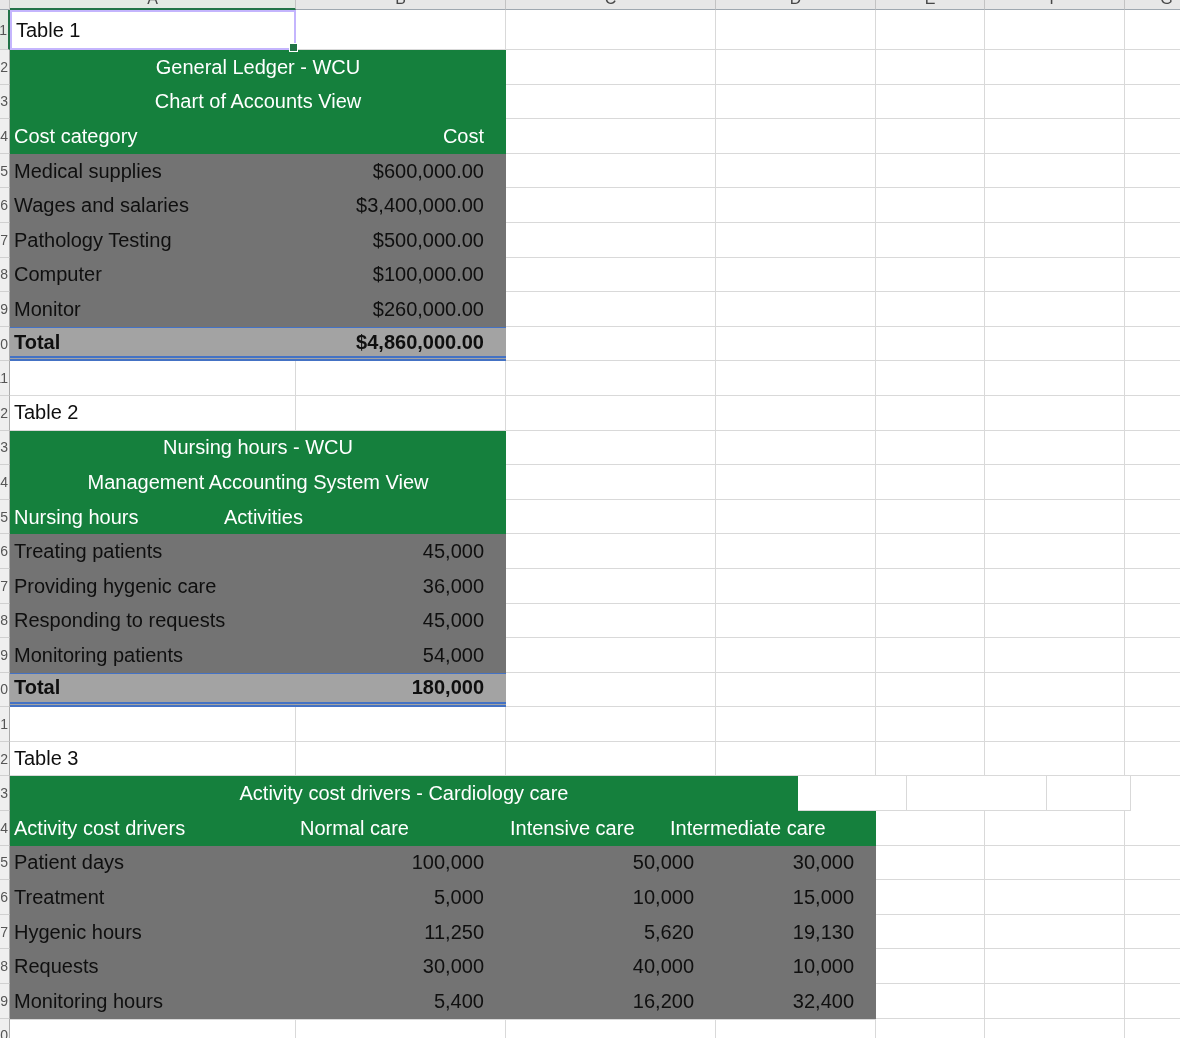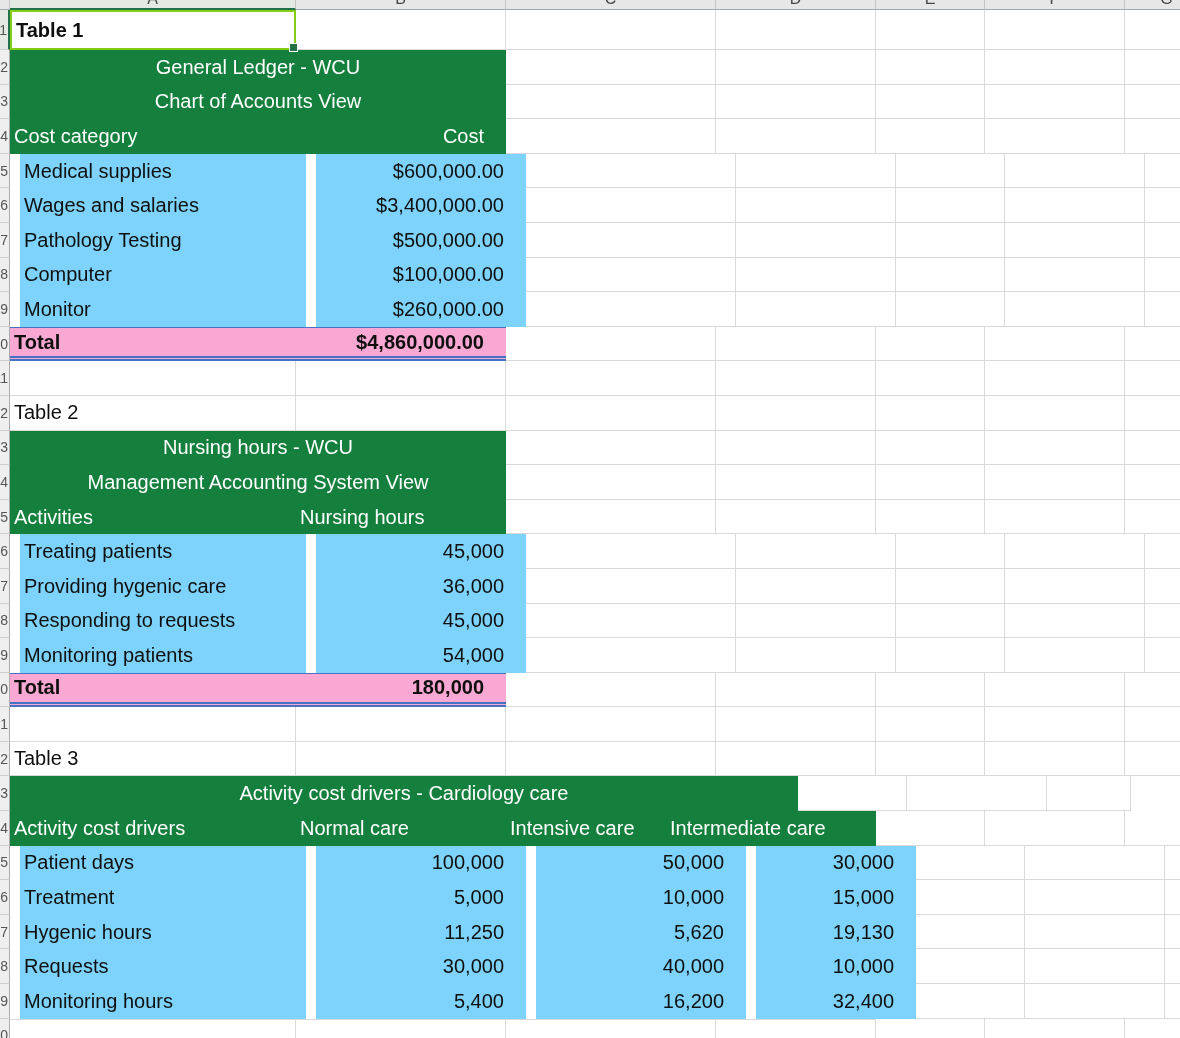--- a/index.html
+++ b/index.html
@@ -16,25 +16,25 @@
   .r1{height:40px;}
   .rh{flex:none;width:10px;background:#EFEFEF;border-right:1px solid #ABABAB;border-bottom:1px solid #D0D0D0;box-sizing:border-box;position:relative;overflow:hidden;}
   .rh span{position:absolute;right:1px;top:50%;transform:translateY(-50%);font-size:14px;color:#555;}
   .selrow{background:#E3EAE3;border-right:2px solid #217346;}
   
   .cell{box-sizing:border-box;flex:none;display:flex;align-items:center;padding:0 4px;font-size:20px;color:#0f0f0f;background:#fff;
         border-right:1px solid #D9D9D9;border-bottom:1px solid #D9D9D9;overflow:hidden;white-space:nowrap;}
   .cA{width:286px}.cB{width:210px}.cC{width:210px}.cD{width:160px}.cE{width:109px}.cF{width:140px}.cG{width:84px}
   .mAB{width:496px}.mAD{width:788px}
   .blue{background:#15803d;color:#fff;border-right:0;border-bottom:0;}
-  .lb{background:#7dd3fc;border-right:0;border-bottom:0;margin-left:10px;}
+  .lb{background:#737373;border-right:0;border-bottom:0;}
   .num{justify-content:flex-end;padding-right:22px;}
   .ctr{justify-content:center;}
-  .total{background:#f9a8d4;font-weight:700;border-right:0;border-top:1px solid #4472C4;border-bottom:5px double #4472C4;}
-  .sel{position:relative;overflow:visible;z-index:3;border:2px solid #84cc16;background:#fff;font-weight:bold;}
+  .total{background:#a3a3a3;font-weight:700;border-right:0;border-top:1px solid #4472C4;border-bottom:5px double #4472C4;}
+  .sel{position:relative;overflow:visible;z-index:3;border:2px solid #c4b5fd;background:#fff;}
   .handle{position:absolute;right:-4px;bottom:-4px;width:7px;height:7px;background:#217346;border:1px solid #fff;}
   .topline{border-top:1px solid #D9D9D9;}
 </style>
 </head>
 <body>
 
 <div class="sheet">
 
   <div class="cols">
     <div class="corner"></div>
@@ -235,22 +235,22 @@
     <div class="cell cD"></div>
     <div class="cell cE"></div>
     <div class="cell cF"></div>
     <div class="cell cG"></div>
   </div>
 
   <div class="row">
     <div class="rh">
         <span>15</span>
       </div>
+    <div class="cell cB blue">Nursing hours</div>
     <div class="cell cA blue">Activities</div>
-    <div class="cell cB blue">Nursing hours</div>
     <div class="cell cC"></div>
     <div class="cell cD"></div>
     <div class="cell cE"></div>
     <div class="cell cF"></div>
     <div class="cell cG"></div>
   </div>
 
   <div class="row">
     <div class="rh">
         <span>16</span>

